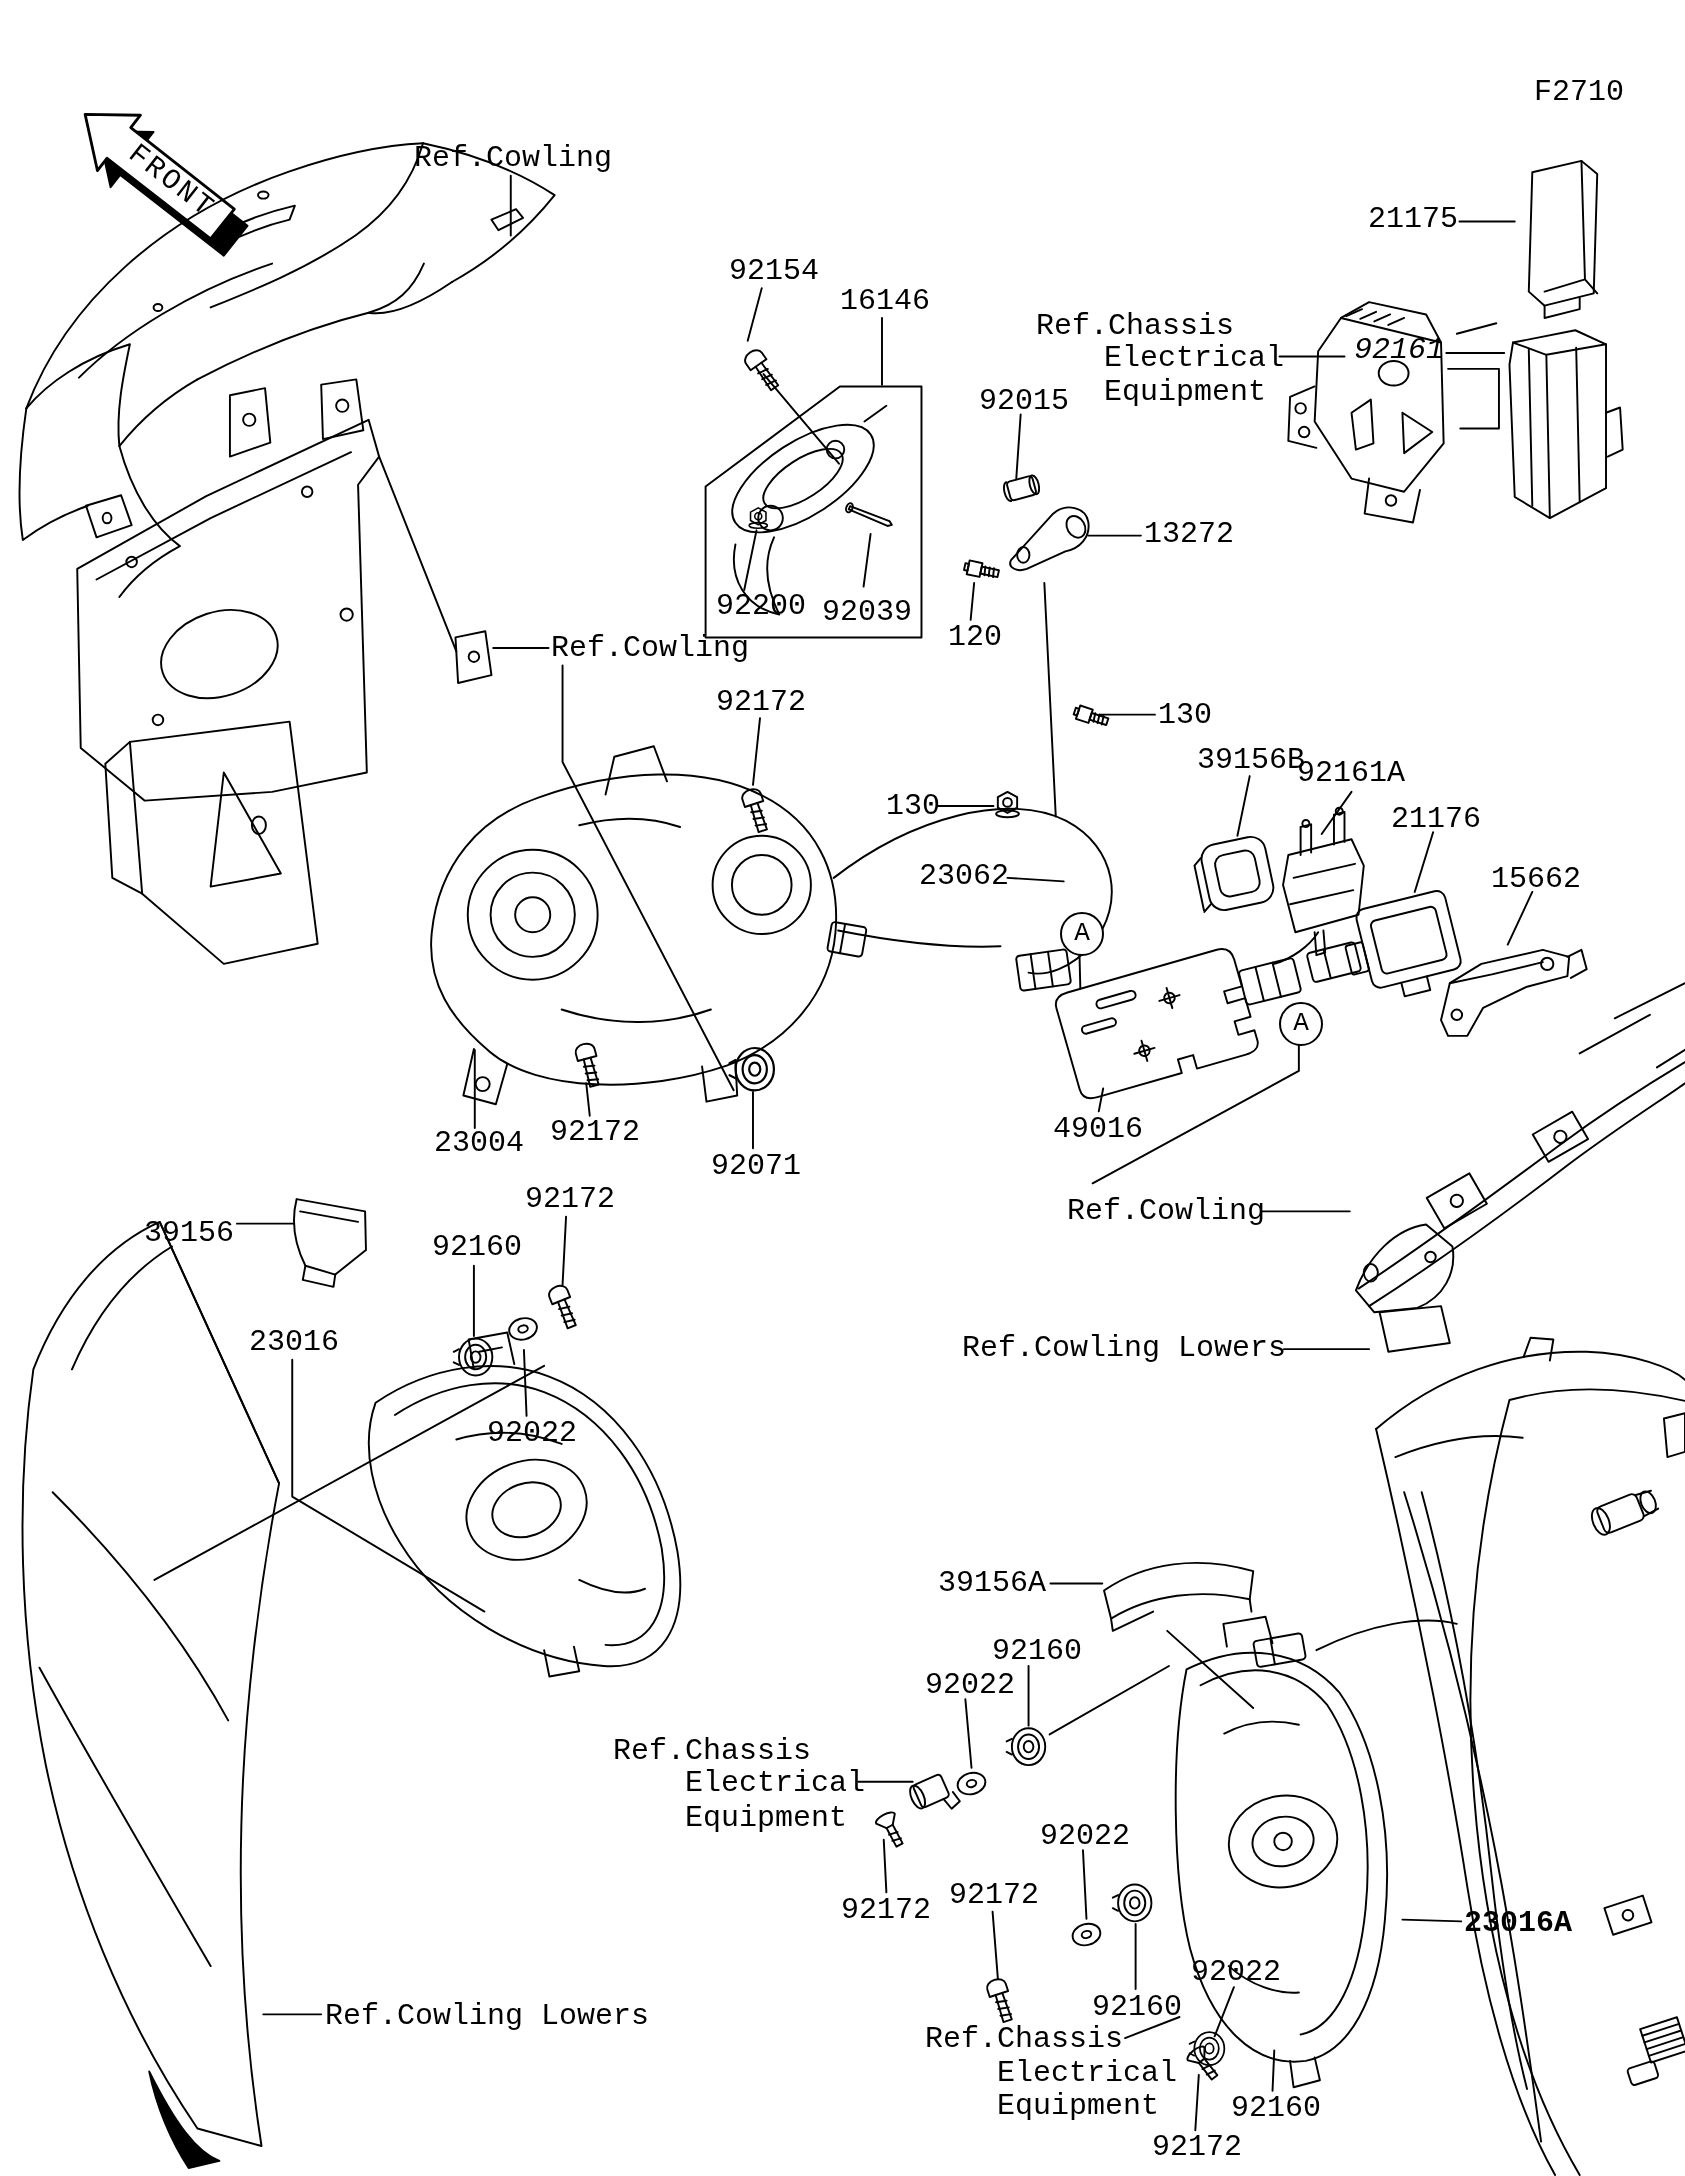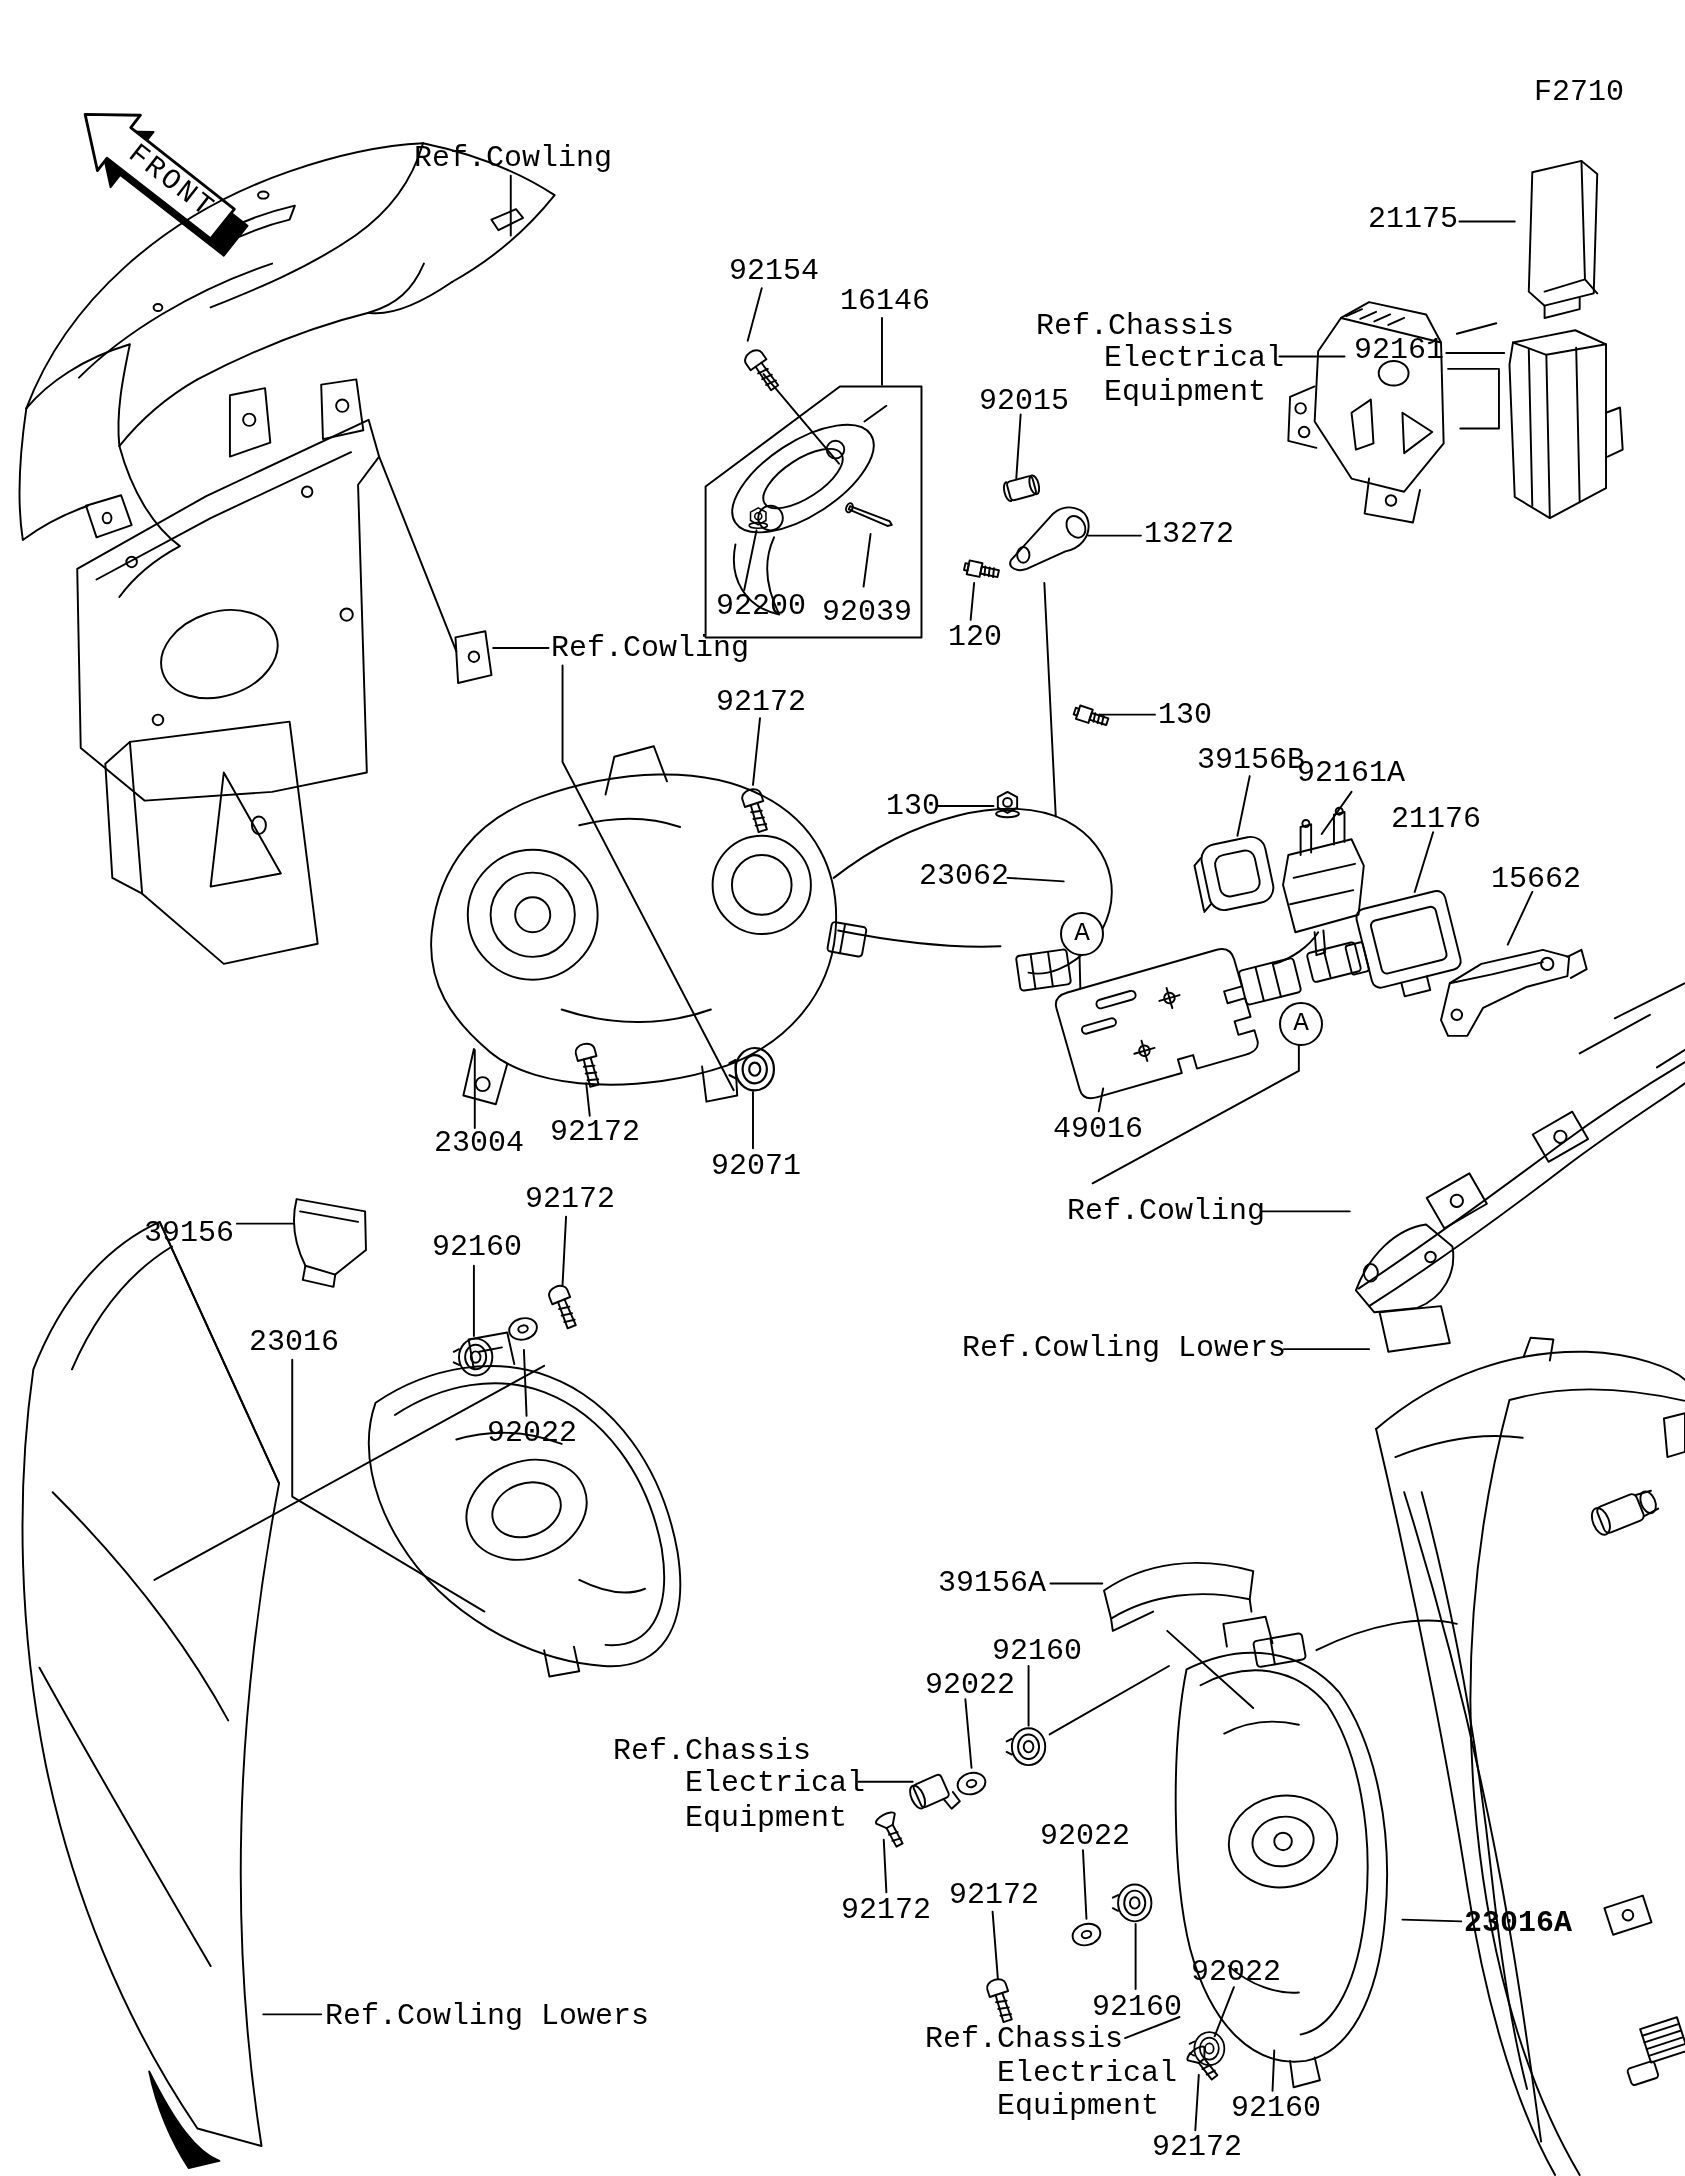--- a/index.html
+++ b/index.html
@@ -431,21 +431,21 @@
 
   <div id="label-layer">
       <div class="lbl" style="left: 1534px; top: 77px;">F2710</div>
       <div class="lbl" style="left: 414px; top: 143px;">Ref.Cowling</div>
       <div class="lbl" style="left: 729px; top: 256px;">92154</div>
       <div class="lbl" style="left: 840px; top: 286px;">16146</div>
       <div class="lbl" style="left: 1036px; top: 311px;">Ref.Chassis</div>
       <div class="lbl" style="left: 1104px; top: 343px;">Electrical</div>
       <div class="lbl" style="left: 1104px; top: 377px;">Equipment</div>
       <div class="lbl" style="left: 1368px; top: 204px;">21175</div>
-      <div class="lbl" style="left: 1354px; top: 335px;">92161</div>
+      <div class="lbl" style="left: 1354px; top: 335px; font-style: italic;">92161</div>
       <div class="lbl" style="left: 979px; top: 386px;">92015</div>
       <div class="lbl" style="left: 1144px; top: 519px;">13272</div>
       <div class="lbl" style="left: 948px; top: 622px;">120</div>
       <div class="lbl" style="left: 716px; top: 591px;">92200</div>
       <div class="lbl" style="left: 822px; top: 597px;">92039</div>
       <div class="lbl" style="left: 551px; top: 633px;">Ref.Cowling</div>
       <div class="lbl" style="left: 716px; top: 687px;">92172</div>
       <div class="lbl" style="left: 886px; top: 791px;">130</div>
       <div class="lbl" style="left: 1158px; top: 700px;">130</div>
       <div class="lbl" style="left: 919px; top: 861px;">23062</div>

